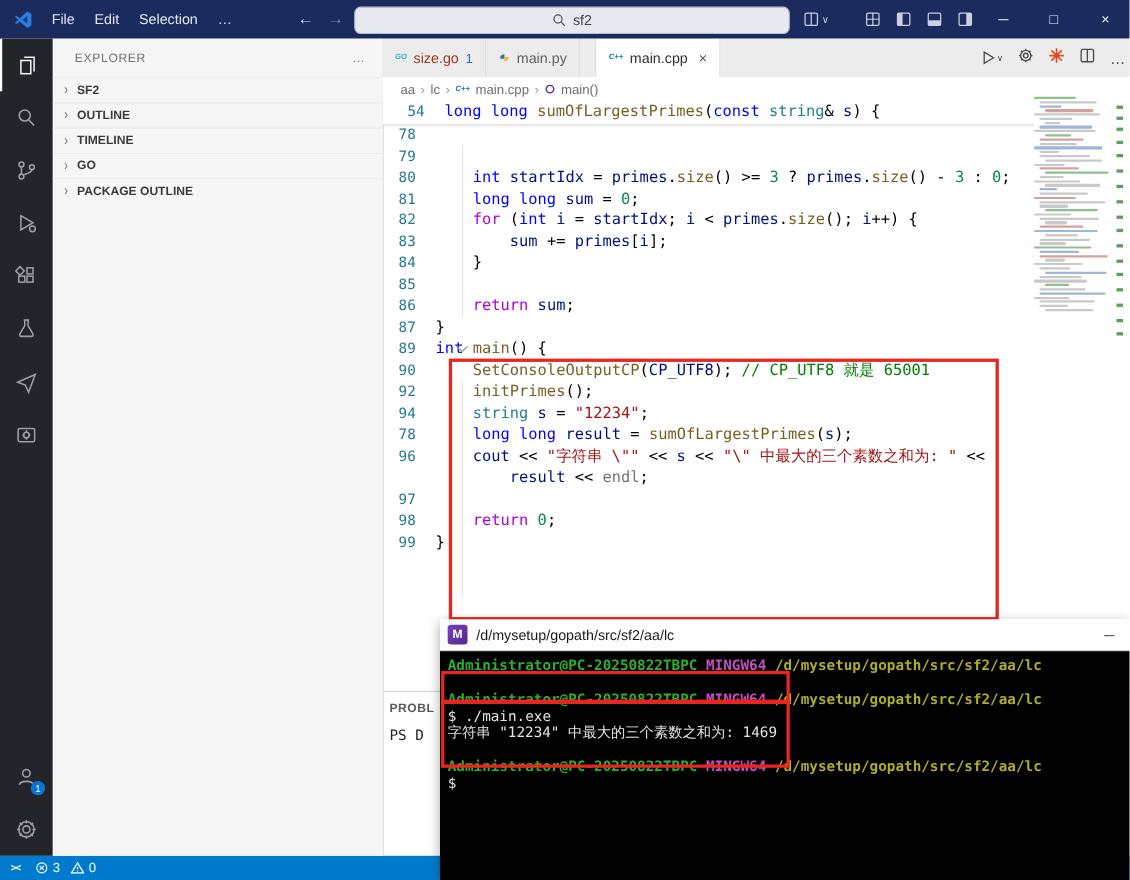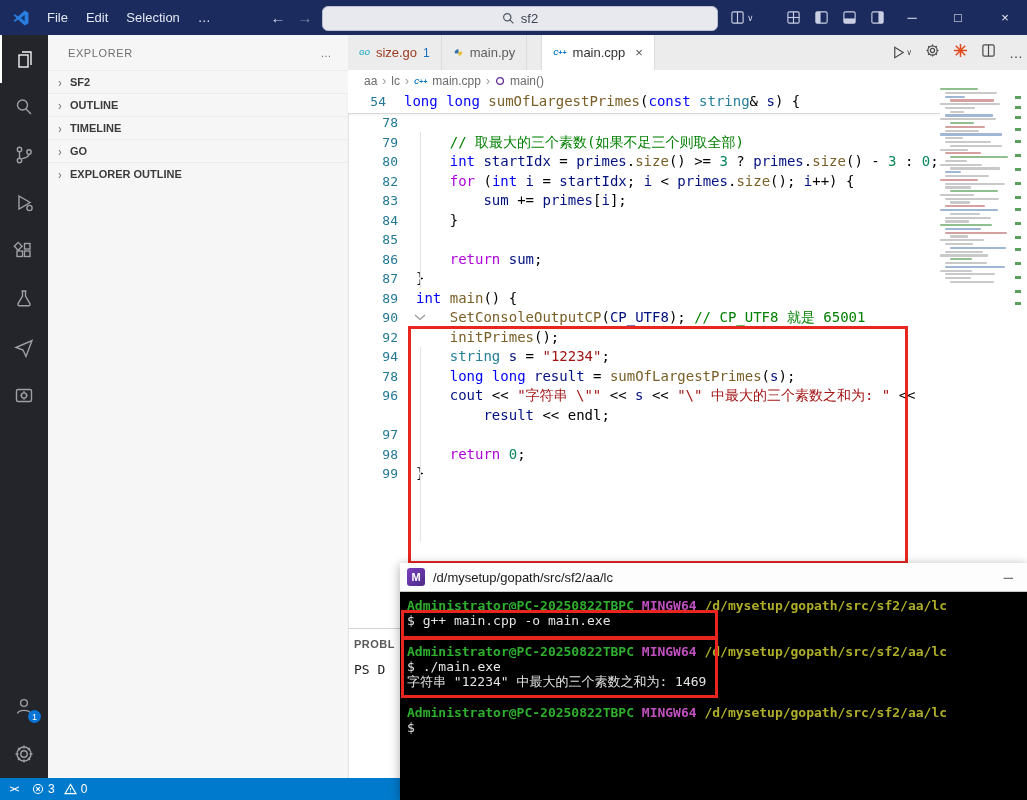--- a/index.html
+++ b/index.html
@@ -51,21 +51,21 @@
   #editor-actions svg{stroke:#4c4c4c;fill:none;stroke-width:1.3;}
 
   
   #breadcrumb{left:348px;top:70px;width:679px;height:22px;background:#fff;display:flex;align-items:center;
               gap:5px;padding-left:16px;font-size:12px;color:#6b6b6b;z-index:2;}
   .bc-sep{color:#9a9a9a;font-size:12px;}
 
   
   #sticky{left:348px;top:92px;width:592px;height:21px;background:#fff;border-bottom:1px solid #dadada;
           display:flex;z-index:2;box-shadow:0 1px 2px rgba(0,0,0,.06);}
-  #code{left:360px;top:113px;width:592px;height:515px;background:#fff;overflow:hidden;z-index:1;}
+  #code{left:340px;top:113px;width:592px;height:515px;background:#fff;overflow:hidden;z-index:1;}
   .cl{display:flex;height:19.5px;}
   .ln{flex:none;width:56px;text-align:right;padding-right:18px;box-sizing:border-box;color:#237893;
       font:13px "DejaVu Sans Mono",monospace;line-height:19.5px;}
   .ct{font:14px "DejaVu Sans Mono",monospace;line-height:19.5px;white-space:pre;}
   .indent-guide{width:1px;background:#e3e3e3;z-index:1;}
   #fold-marker{left:414px;top:314px;z-index:2;}
 
   
   #minimap{left:940px;top:88px;width:72px;height:540px;background:#fff;z-index:2;}
   .mm-bar{height:2.2px;margin-bottom:1.6px;background:#c9c9c9;border-radius:1px;}
@@ -247,21 +247,21 @@
   <div class="side-section">
     <span class="chev">›</span>
     <span>TIMELINE</span>
   </div>
   <div class="side-section">
     <span class="chev">›</span>
     <span>GO</span>
   </div>
   <div class="side-section">
     <span class="chev">›</span>
-    <span>EXPLORER OUTLINE</span>
+    <span>PACKAGE OUTLINE</span>
   </div>
 </div>
 
 <div id="tabstrip" class="abs">
   <div class="tab">
     <span class="file-ico" style="color:#2eb0c9;">GO</span>
     <span id="tab-go-label" style="color: rgb(156, 58, 32);">size.go</span>
     <span id="tab-go-badge" class="tab-badge" style="color: rgb(31, 111, 191);">1</span>
   </div>
   <div class="tab">
@@ -327,27 +327,30 @@
   <span class="ct" id="sticky-code"><span style="color: rgb(0, 0, 255);">long long </span><span style="color: rgb(121, 94, 38);">sumOfLargestPrimes</span><span style="color: rgb(0, 0, 0);">(</span><span style="color: rgb(0, 0, 255);">const </span><span style="color: rgb(38, 127, 153);">string</span><span style="color: rgb(0, 0, 0);">&amp; </span><span style="color: rgb(0, 16, 128);">s</span><span style="color: rgb(0, 0, 0);">) {</span></span>
 </div>
 
 <div id="code" class="abs">
     <div class="cl">
       <span class="ln">78</span>
       <span class="ct"></span>
     </div>
     <div class="cl">
       <span class="ln">79</span>
-      <span class="ct"><span style="color: rgb(0, 0, 0);">    </span><span style="color: rgb(0, 128, 0);">// 取最大的三个素数(如果不足三个则取全部)</span></span>
     </div>
     <div class="cl">
       <span class="ln">80</span>
       <span class="ct"><span style="color: rgb(0, 0, 0);">    </span><span style="color: rgb(0, 0, 255);">int </span><span style="color: rgb(0, 16, 128);">startIdx</span><span style="color: rgb(0, 0, 0);"> = </span><span style="color: rgb(0, 16, 128);">primes</span><span style="color: rgb(0, 0, 0);">.</span><span style="color: rgb(121, 94, 38);">size</span><span style="color: rgb(0, 0, 0);">() &gt;= </span><span style="color: rgb(9, 134, 88);">3</span><span style="color: rgb(0, 0, 0);"> ? </span><span style="color: rgb(0, 16, 128);">primes</span><span style="color: rgb(0, 0, 0);">.</span><span style="color: rgb(121, 94, 38);">size</span><span style="color: rgb(0, 0, 0);">() - </span><span style="color: rgb(9, 134, 88);">3</span><span style="color: rgb(0, 0, 0);"> : </span><span style="color: rgb(9, 134, 88);">0</span><span style="color: rgb(0, 0, 0);">;</span></span>
     </div>
     <div class="cl">
+      <span class="ln">81</span>
+      <span class="ct"><span style="color: rgb(0, 0, 0);">    </span><span style="color: rgb(0, 0, 255);">long long </span><span style="color: rgb(0, 16, 128);">sum</span><span style="color: rgb(0, 0, 0);"> = </span><span style="color: rgb(9, 134, 88);">0</span><span style="color: rgb(0, 0, 0);">;</span></span>
+    </div>
+    <div class="cl">
       <span class="ln">82</span>
       <span class="ct"><span style="color: rgb(0, 0, 0);">    </span><span style="color: rgb(175, 0, 219);">for</span><span style="color: rgb(0, 0, 0);"> (</span><span style="color: rgb(0, 0, 255);">int </span><span style="color: rgb(0, 16, 128);">i</span><span style="color: rgb(0, 0, 0);"> = </span><span style="color: rgb(0, 16, 128);">startIdx</span><span style="color: rgb(0, 0, 0);">; </span><span style="color: rgb(0, 16, 128);">i</span><span style="color: rgb(0, 0, 0);"> &lt; </span><span style="color: rgb(0, 16, 128);">primes</span><span style="color: rgb(0, 0, 0);">.</span><span style="color: rgb(121, 94, 38);">size</span><span style="color: rgb(0, 0, 0);">(); </span><span style="color: rgb(0, 16, 128);">i</span><span style="color: rgb(0, 0, 0);">++) {</span></span>
     </div>
     <div class="cl">
       <span class="ln">83</span>
       <span class="ct"><span style="color: rgb(0, 0, 0);">        </span><span style="color: rgb(0, 16, 128);">sum</span><span style="color: rgb(0, 0, 0);"> += </span><span style="color: rgb(0, 16, 128);">primes</span><span style="color: rgb(0, 0, 0);">[</span><span style="color: rgb(0, 16, 128);">i</span><span style="color: rgb(0, 0, 0);">];</span></span>
     </div>
     <div class="cl">
       <span class="ln">84</span>
       <span class="ct"><span style="color: rgb(0, 0, 0);">    }</span></span>
@@ -383,21 +386,21 @@
     <div class="cl">
       <span class="ln">78</span>
       <span class="ct"><span style="color: rgb(0, 0, 0);">    </span><span style="color: rgb(0, 0, 255);">long long </span><span style="color: rgb(0, 16, 128);">result</span><span style="color: rgb(0, 0, 0);"> = </span><span style="color: rgb(121, 94, 38);">sumOfLargestPrimes</span><span style="color: rgb(0, 0, 0);">(</span><span style="color: rgb(0, 16, 128);">s</span><span style="color: rgb(0, 0, 0);">);</span></span>
     </div>
     <div class="cl">
       <span class="ln">96</span>
       <span class="ct"><span style="color: rgb(0, 0, 0);">    </span><span style="color: rgb(0, 16, 128);">cout</span><span style="color: rgb(0, 0, 0);"> &lt;&lt; </span><span style="color: rgb(163, 21, 21);">"字符串 \""</span><span style="color: rgb(0, 0, 0);"> &lt;&lt; </span><span style="color: rgb(0, 16, 128);">s</span><span style="color: rgb(0, 0, 0);"> &lt;&lt; </span><span style="color: rgb(163, 21, 21);">"\" 中最大的三个素数之和为: "</span><span style="color: rgb(0, 0, 0);"> &lt;&lt;</span></span>
     </div>
     <div class="cl">
       <span class="ln"></span>
-      <span class="ct"><span style="color: rgb(0, 0, 0);">        </span><span style="color: rgb(0, 16, 128);">result</span><span style="color: rgb(0, 0, 0);"> &lt;&lt; </span><span style="color: #000000;">endl</span><span style="color: rgb(0, 0, 0);">;</span></span>
+      <span class="ct"><span style="color: rgb(0, 0, 0);">        </span><span style="color: rgb(0, 16, 128);">result</span><span style="color: rgb(0, 0, 0);"> &lt;&lt; </span><span style="color: #737373;">endl</span><span style="color: rgb(0, 0, 0);">;</span></span>
     </div>
     <div class="cl">
       <span class="ln">97</span>
       <span class="ct"></span>
     </div>
     <div class="cl">
       <span class="ln">98</span>
       <span class="ct"><span style="color: rgb(0, 0, 0);">    </span><span style="color: rgb(175, 0, 219);">return</span><span style="color: rgb(0, 0, 0);"> </span><span style="color: rgb(9, 134, 88);">0</span><span style="color: rgb(0, 0, 0);">;</span></span>
     </div>
     <div class="cl">
@@ -511,21 +514,20 @@
 </div>
 
 <div id="terminal" class="abs">
   <div id="term-titlebar">
     <div id="m-icon">M</div>
     <span>/d/mysetup/gopath/src/sf2/aa/lc</span>
     <span id="term-min">─</span>
   </div>
   <div id="term-body">
       <div class="tl"><span class="tk-green" style="color: rgb(46, 175, 46);">Administrator@PC-20250822TBPC </span><span class="tk-magenta" style="color: rgb(192, 80, 192);">MINGW64 </span><span class="tk-yellow" style="color: rgb(174, 174, 42);">/d/mysetup/gopath/src/sf2/aa/lc</span></div>
-      <div class="tl"><span class="tk-white" style="color: rgb(228, 228, 228);">$ g++ main.cpp -o main.exe</span></div>
       <div class="tl">&nbsp;</div>
       <div class="tl"><span class="tk-green" style="color: rgb(46, 175, 46);">Administrator@PC-20250822TBPC </span><span class="tk-magenta" style="color: rgb(192, 80, 192);">MINGW64 </span><span class="tk-yellow" style="color: rgb(174, 174, 42);">/d/mysetup/gopath/src/sf2/aa/lc</span></div>
       <div class="tl"><span class="tk-white" style="color: rgb(228, 228, 228);">$ ./main.exe</span></div>
       <div class="tl"><span class="tk-white" style="color: rgb(228, 228, 228);">字符串 "12234" 中最大的三个素数之和为: 1469</span></div>
       <div class="tl">&nbsp;</div>
       <div class="tl"><span class="tk-green" style="color: rgb(46, 175, 46);">Administrator@PC-20250822TBPC </span><span class="tk-magenta" style="color: rgb(192, 80, 192);">MINGW64 </span><span class="tk-yellow" style="color: rgb(174, 174, 42);">/d/mysetup/gopath/src/sf2/aa/lc</span></div>
       <div class="tl"><span class="tk-white" style="color: rgb(228, 228, 228);">$</span></div>
     </div>
 </div>
 

